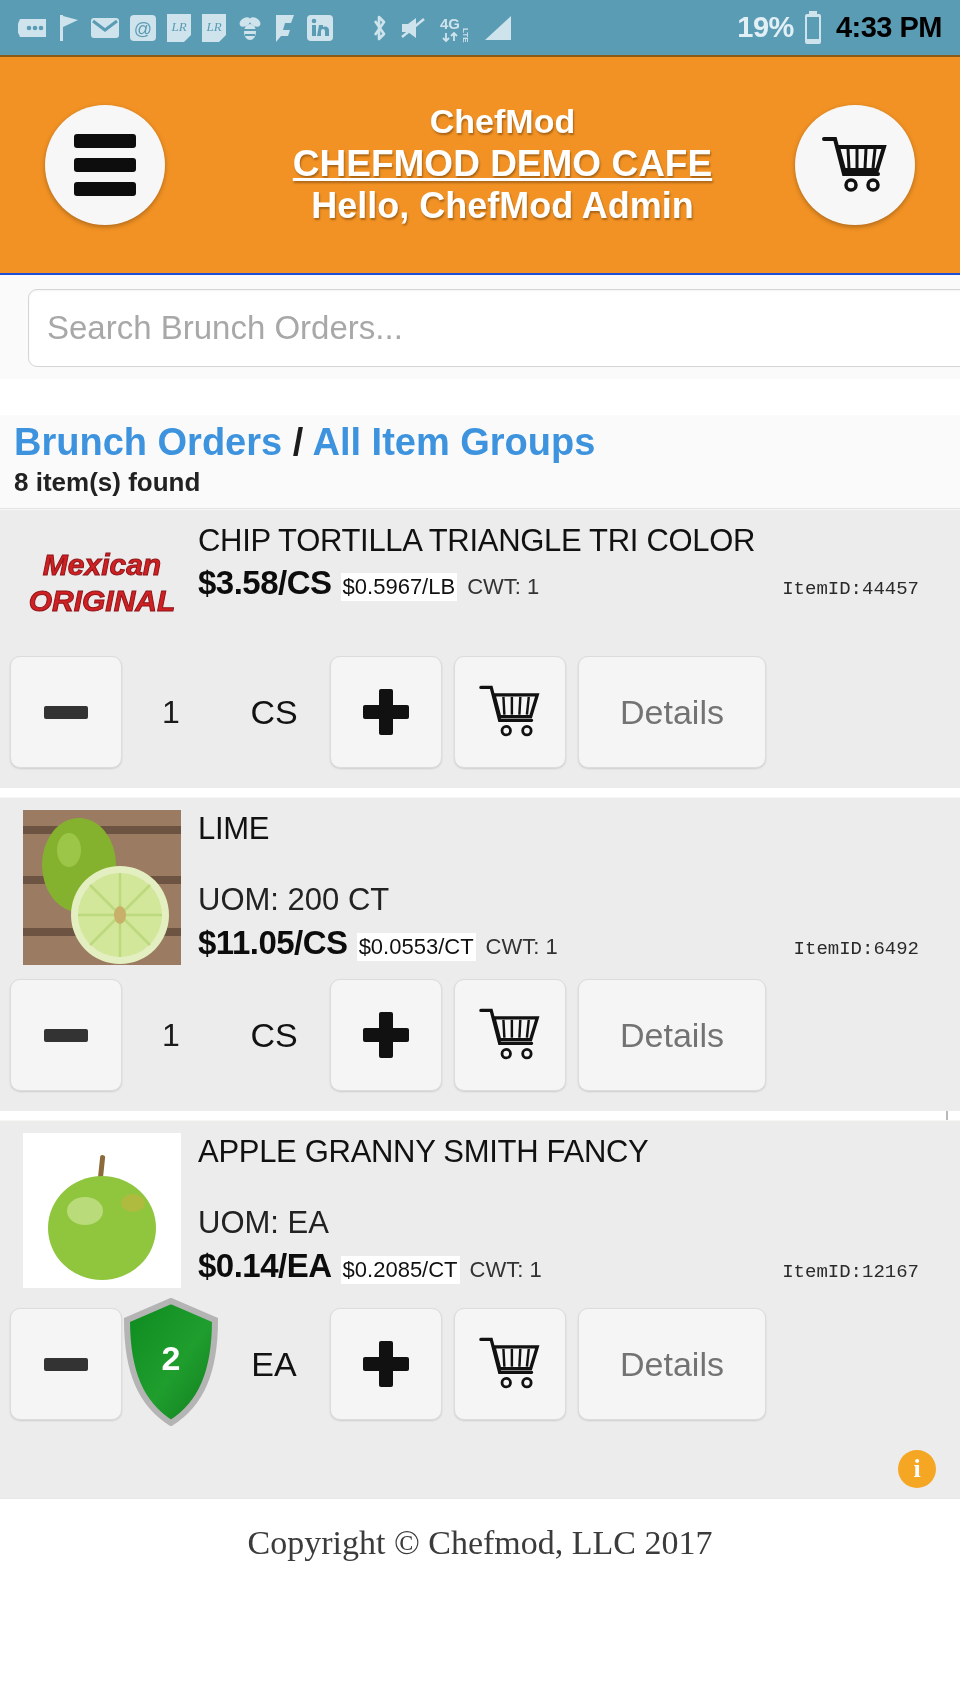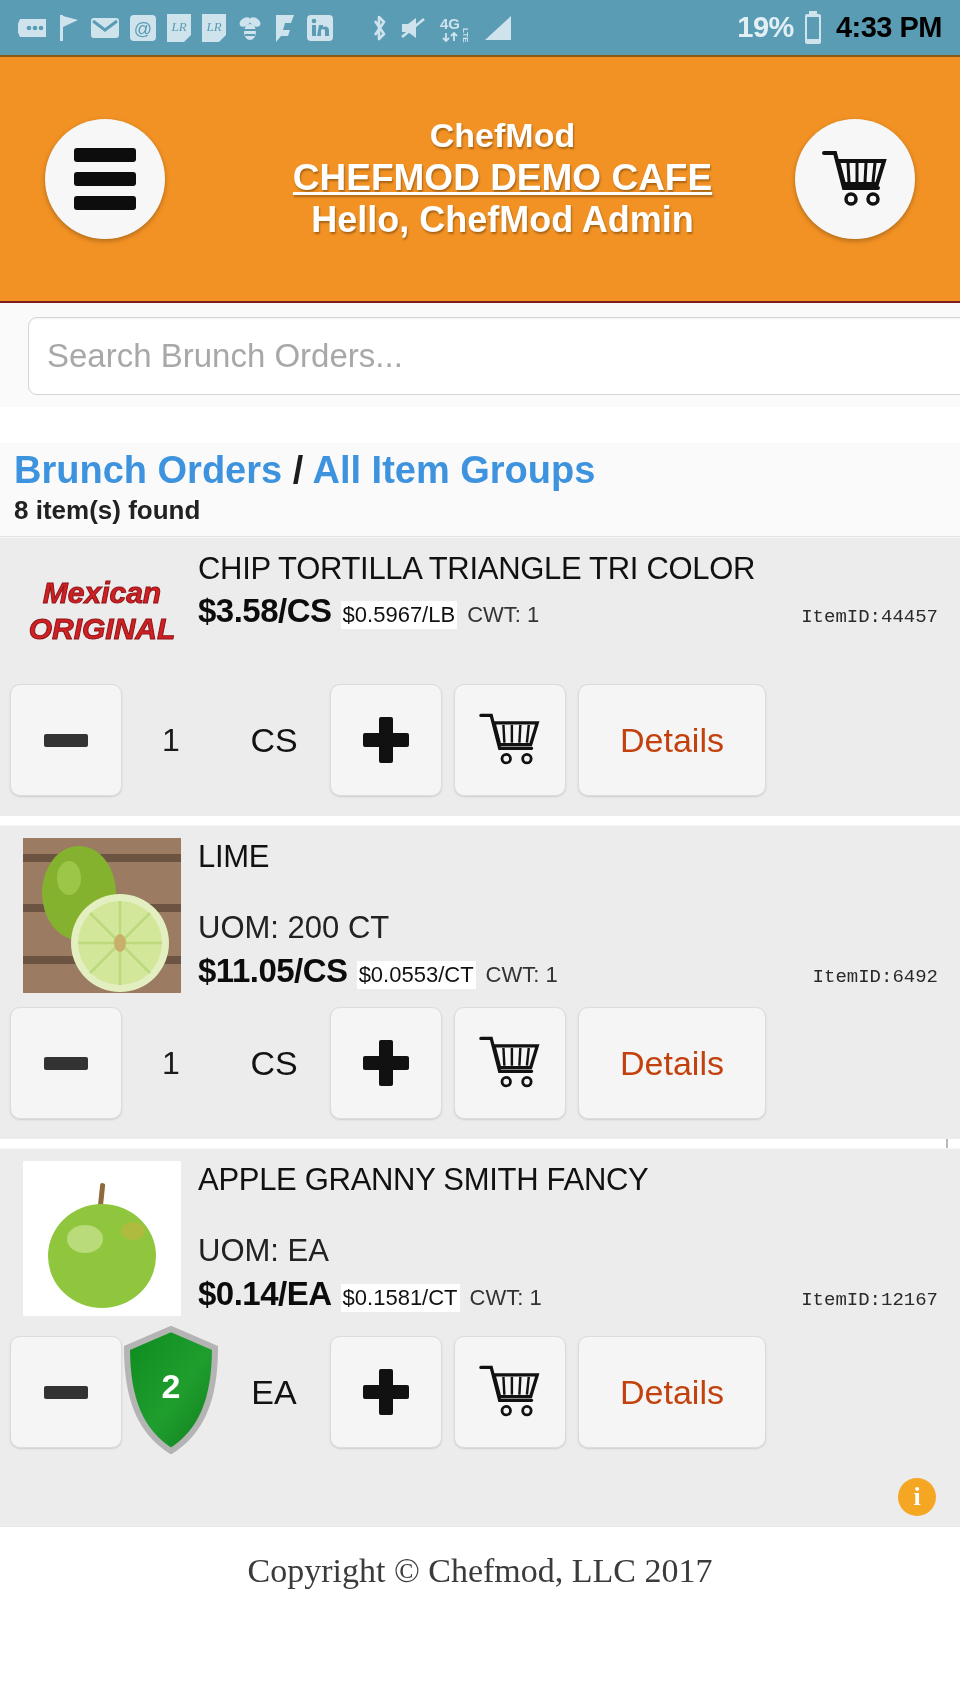--- a/index.html
+++ b/index.html
@@ -41,24 +41,24 @@
     font-size: 29px;
     font-weight: 700;
     color: #000000;
     letter-spacing: -0.5px;
     margin-left: 4px;
   }
 
   
   .app-header {
     position: relative;
-    height: 248px;
+    height: 220px;
     background: #f29224;
     border-top: 2px solid #8a5a18;
-    border-bottom: 2px solid #7f1d1d;
+    border-bottom: 2px solid #1d4ed8;
     display: flex;
     align-items: center;
     justify-content: center;
     padding-left: 45px;
   }
   .round-btn {
     position: absolute;
     width: 120px;
     height: 120px;
     border-radius: 50%;
@@ -148,21 +148,21 @@
     flex: 0 0 160px;
     margin: 12px 0 0 22px;
     display: flex;
     align-items: center;
     justify-content: center;
     overflow: hidden;
   }
   .thumb svg { display: block; }
   .prod-info {
     flex: 1;
-    padding: 14px 6px 0 16px;
+    padding: 14px 25px 0 16px;
     min-width: 0;
   }
   .prod-name {
     font-size: 31px;
     color: #111;
     line-height: 1.1;
     letter-spacing: -0.3px;
     white-space: nowrap;
   }
   .prod-uom {
@@ -217,21 +217,21 @@
     border-radius: 10px;
     box-shadow: 0 1px 2px rgba(0,0,0,0.13);
     display: flex;
     align-items: center;
     justify-content: center;
     flex: 0 0 auto;
   }
   .ctrl-btn.details {
     width: 188px;
     font-size: 34px;
-    color: #c2410c;
+    color: #737373;
   }
   .minus-glyph {
     width: 44px; height: 13px;
     background: #333; border-radius: 2px;
   }
   .plus-glyph {
     position: relative;
     width: 46px; height: 46px;
   }
   .plus-glyph::before, .plus-glyph::after {
@@ -607,21 +607,21 @@
           <ellipse cx="79" cy="95" rx="54" ry="52" fill="#8fc63d"></ellipse>
           <ellipse cx="62" cy="78" rx="18" ry="14" fill="#c3e08a" opacity="0.8"></ellipse>
           <ellipse cx="110" cy="70" rx="12" ry="9" fill="#c9b241" opacity="0.55"></ellipse>
         </svg>
       </div>
       <div class="prod-info">
         <div class="prod-name">APPLE GRANNY SMITH FANCY</div>
         <div class="prod-uom">UOM: EA</div>
         <div class="price-row">
           <span class="price-main">$0.14/EA</span>
-          <span class="price-alt">$0.1581/CT</span>
+          <span class="price-alt">$0.2085/CT</span>
           <span class="price-cwt">CWT: 1</span>
           <span class="item-id">ItemID:12167</span>
         </div>
       </div>
     </div>
     <div class="ctrl-row">
       <div class="ctrl-btn">
         <span class="minus-glyph"></span>
       </div>
       <div class="qty-area">

